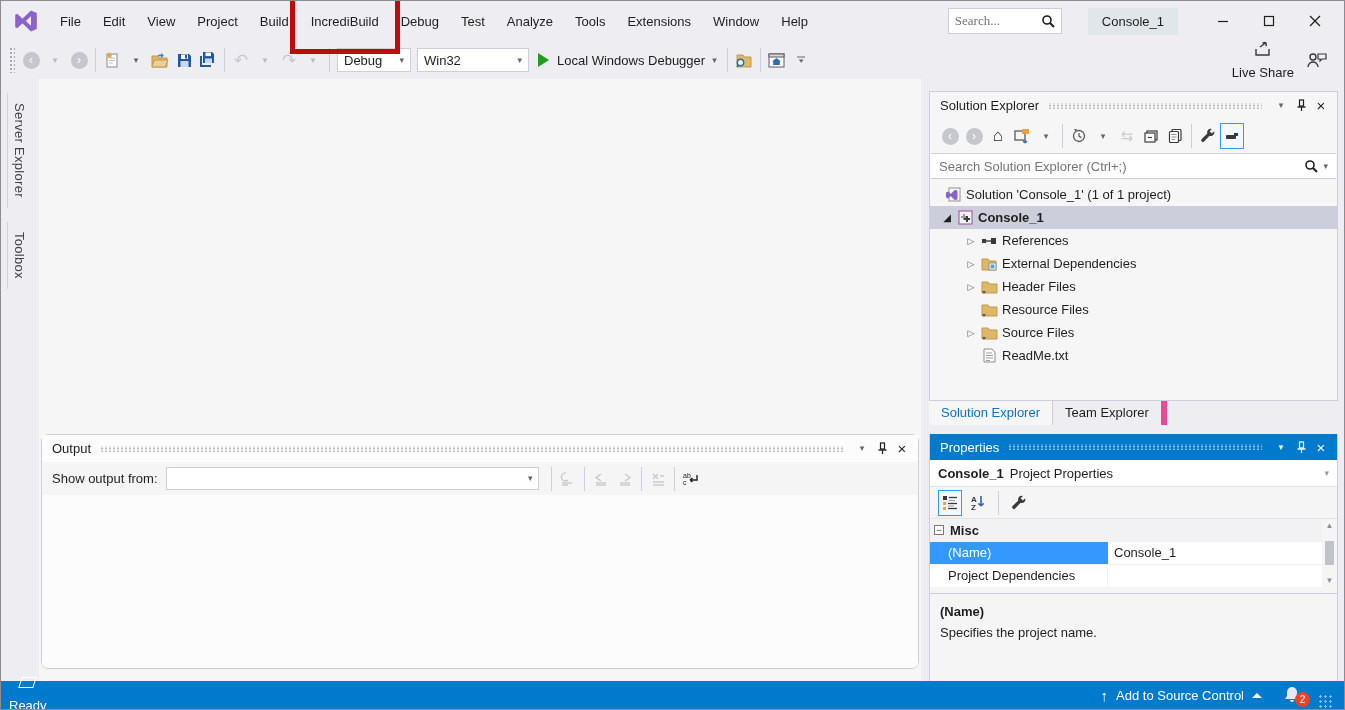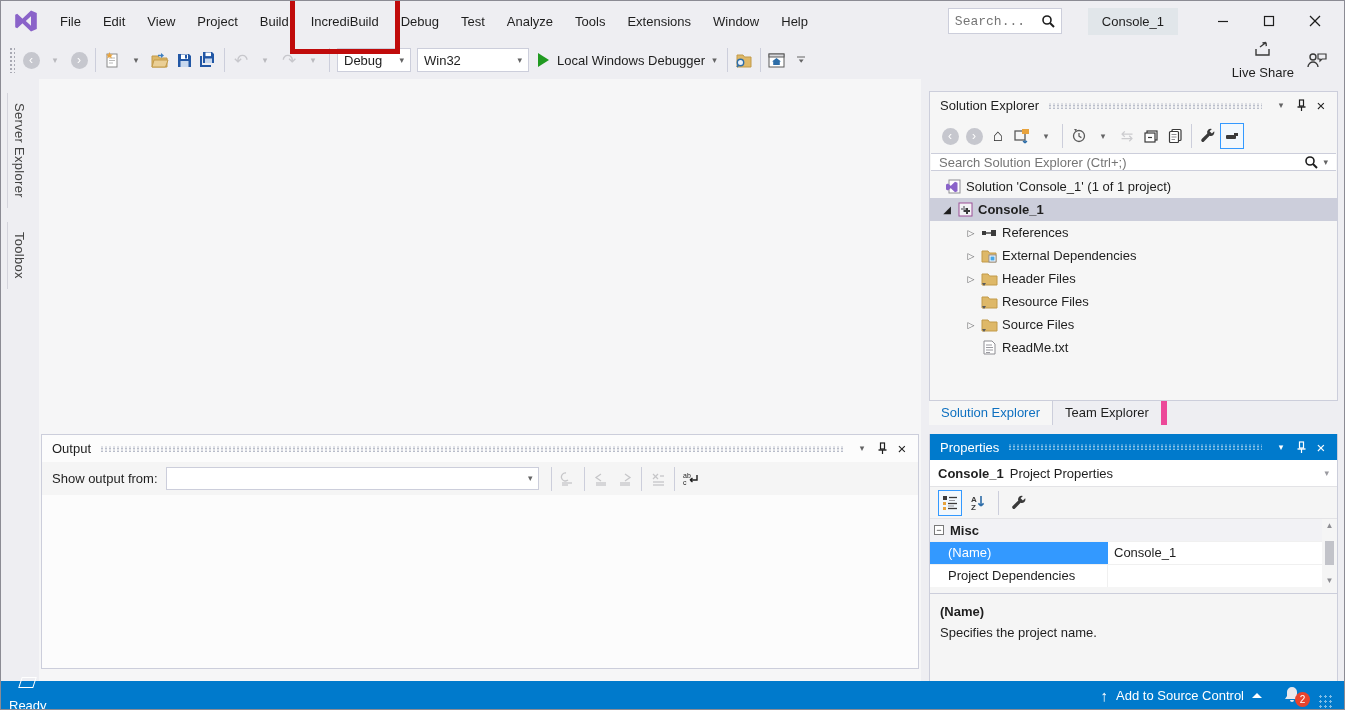--- a/index.html
+++ b/index.html
@@ -6,21 +6,21 @@
   html,body { width:1345px; height:710px; font-family:"Liberation Sans", sans-serif; }
   .window { position:relative; width:1345px; height:710px; background:#EEEEF2; border:1px solid #8B8B94; overflow:hidden; font-size:13px; color:#1E1E1E; }
 
   
   .titlebar { position:absolute; left:0; top:0; right:0; height:40px; display:flex; align-items:center; background:#EEEEF2; }
   .vs-logo { width:26px; height:24px; margin:0 10px 0 12px; flex:0 0 auto; }
   .menubar { display:flex; align-items:center; height:100%; }
   .menu-item { padding:0 11px; height:100%; display:flex; align-items:center; cursor:default; position:relative; }
   .annotation-box { position:absolute; left:-10px; right:-10px; top:-9px; bottom:-13px; border:5px solid #C00B0B; z-index:40; pointer-events:none; }
   .tb-search { margin-left:auto; width:114px; height:26px; border:1px solid #CCCEDB; background:#FFFFFF; display:flex; align-items:center; padding:0 6px; }
-  .tb-search input { border:none; outline:none; flex:1; width:70px; font-family:Liberation Mono, monospace; font-size:13px; color:#6D6D6D; background:transparent; }
+  .tb-search input { border:none; outline:none; flex:1; width:70px; font-family:Liberation Serif, serif; font-size:13px; color:#6D6D6D; background:transparent; }
   .title-tab { margin:0 22px 0 26px; padding:6px 14px; background:#E1E6EA; font-size:13px; }
   .win-controls { display:flex; align-items:center; height:100%; margin-right:6px; }
   .win-btn { width:46px; height:100%; display:flex; align-items:center; justify-content:center; color:#1E1E1E; }
 
   
   .toolbar { position:absolute; left:0; top:40px; right:0; height:38px; display:flex; align-items:center; background:#EEEEF2; padding-left:4px; }
   .grip-v { width:6px; height:26px; margin:0 4px; background-image:radial-gradient(circle,#A8A9B3 1px,transparent 1.3px); background-size:4px 4px; }
   .tbtn { min-width:24px; height:26px; display:flex; align-items:center; justify-content:center; padding:0 2px; }
   .caret { font-size:9px; color:#646465; line-height:1; }
   .caret.dis { color:#B9B9BE; }
@@ -52,21 +52,21 @@
   .out-combo .val { flex:1; }
   .out-body { height:170px; background:#FCFCFC; }
   .gico { opacity:.45; }
 
   
   .right-col { position:absolute; left:928px; top:0; width:409px; bottom:0; }
 
   
   .sol-exp { position:absolute; left:0; top:12px; width:409px; height:310px; background:#F6F6F6; border:1px solid #CCCEDB; }
   .se-toolbar { height:34px; display:flex; align-items:center; padding:0 8px; }
-  .se-search { height:18px; margin:0 1px; border-top:1px solid #CCCEDB; border-bottom:1px solid #CCCEDB; background:#FFFFFF; display:flex; align-items:center; padding:0 8px; }
+  .se-search { height:26px; margin:0 1px; border-top:1px solid #CCCEDB; border-bottom:1px solid #CCCEDB; background:#FFFFFF; display:flex; align-items:center; padding:0 8px; }
   .se-search input { flex:1; border:none; outline:none; font-family:"Liberation Sans",sans-serif; font-size:13px; color:#6D6D6D; background:transparent; }
   .boxed-btn { border:1px solid #3399FF; background:#F2F8FD; }
   .tree { padding-top:4px; }
   .tree-row { height:23px; display:flex; align-items:center; font-size:13px; }
   .tree-row.selected { background:#CCCEDB; }
   .expander { width:14px; text-align:center; font-size:9px; color:#646465; flex:0 0 auto; }
   .expander.open { color:#1E1E1E; font-size:10px; }
   .t-ico { width:18px; height:16px; margin:0 4px 0 2px; display:flex; align-items:center; justify-content:center; flex:0 0 auto; }
   .bold { font-weight:bold; }
   .ind-0 { padding-left:10px; } .ind-1 { padding-left:10px; } .ind-2 { padding-left:34px; }
@@ -307,21 +307,21 @@
   </div>
 
   <div class="main">
     <div class="side-strip">
       <div class="side-tab">Server Explorer</div>
       <div class="side-tab">Toolbox</div>
     </div>
 
     <div class="doc-well">
 
-      <div class="output" style="left:2px;">
+      <div class="output" style="left:2px;border-radius:7px;">
         <div class="tw-head">
           <span>Output</span>
           <div class="tw-dots"></div>
           <div class="tw-ico">
               <span class="caret">▾</span>
             </div>
           <div class="tw-ico">
               <svg width="11" height="13" viewBox="0 0 11 13">
                 <rect x="3.5" y="1" width="4" height="6" fill="none" stroke="#1E1E1E" stroke-width="1.2"></rect>
                 <line x1="1.5" y1="8" x2="9.5" y2="8" stroke="#1E1E1E" stroke-width="1.4"></line>

